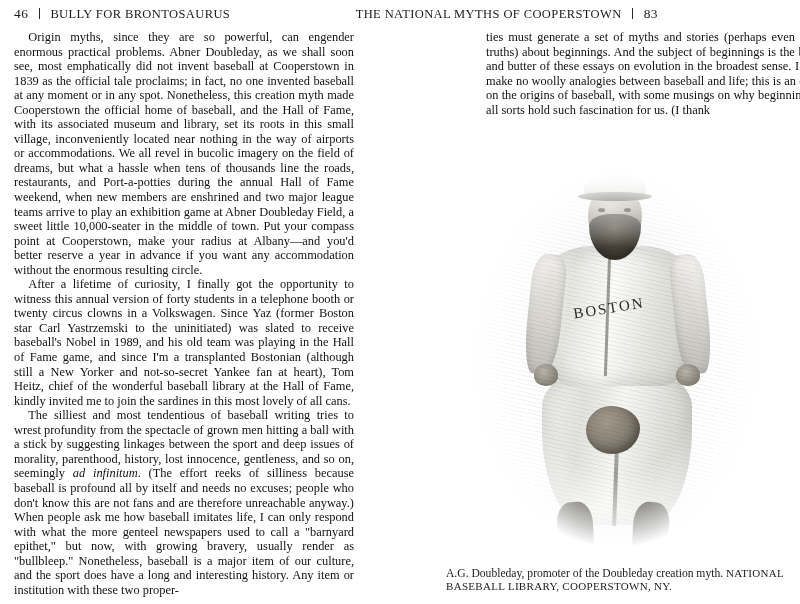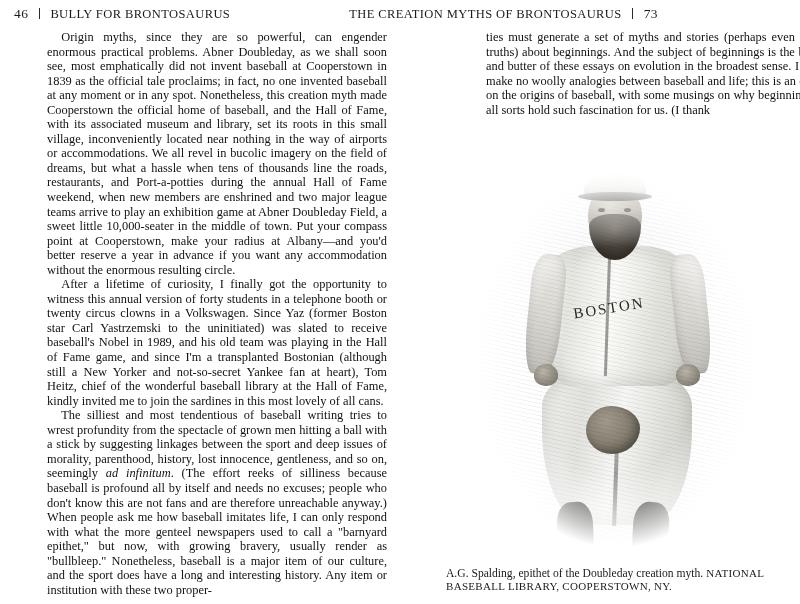--- a/index.html
+++ b/index.html
@@ -53,21 +53,20 @@
     top: 30px;
     font-size: 12.4px;
     line-height: 14.55px;
     text-align: justify;
     text-justify: inter-word;
     color: #111;
   }
   .col-left {
     left: 14px;
     width: 340px;
-    margin-left: 33px;
   }
   .col-right {
     left: 446px;
     width: 340px;
     margin-left: 40px;
   }
   .col p {
     margin: 0;
     text-indent: 1.15em;
   }
@@ -289,23 +288,23 @@
 
 <div class="page">
 
   <div class="runhead runhead-left">
     <span class="folio">46</span>
     <span class="rule"></span>
     <span>BULLY FOR BRONTOSAURUS</span>
   </div>
 
   <div class="runhead runhead-right">
-    <span>THE CREATION MYTHS OF BRONTOSAURUS</span>
+    <span>THE NATIONAL MYTHS OF COOPERSTOWN</span>
     <span class="rule"></span>
-    <span class="folio">73</span>
+    <span class="folio">83</span>
   </div>
 
   <div class="col col-left">
     <p>Origin myths, since they are so powerful, can engender enormous practical problems. Abner Doubleday, as we shall soon see, most emphatically did not invent baseball at Cooperstown in 1839 as the official tale proclaims; in fact, no one invented baseball at any moment or in any spot. Nonetheless, this creation myth made Cooperstown the official home of baseball, and the Hall of Fame, with its associated museum and library, set its roots in this small village, inconveniently located near nothing in the way of airports or accommodations. We all revel in bucolic imagery on the field of dreams, but what a hassle when tens of thousands line the roads, restaurants, and Port-a-potties during the annual Hall of Fame weekend, when new members are enshrined and two major league teams arrive to play an exhibition game at Abner Doubleday Field, a sweet little 10,000-seater in the middle of town. Put your compass point at Cooperstown, make your radius at Albany—and you'd better reserve a year in advance if you want any accommodation without the enormous resulting circle.</p>
     <p>After a lifetime of curiosity, I finally got the opportunity to witness this annual version of forty students in a telephone booth or twenty circus clowns in a Volkswagen. Since Yaz (former Boston star Carl Yastrzemski to the uninitiated) was slated to receive baseball's Nobel in 1989, and his old team was playing in the Hall of Fame game, and since I'm a transplanted Bostonian (although still a New Yorker and not-so-secret Yankee fan at heart), Tom Heitz, chief of the wonderful baseball library at the Hall of Fame, kindly invited me to join the sardines in this most lovely of all cans.</p>
     <p>The silliest and most tendentious of baseball writing tries to wrest profundity from the spectacle of grown men hitting a ball with a stick by suggesting linkages between the sport and deep issues of morality, parenthood, history, lost innocence, gentleness, and so on, seemingly <em>ad infinitum</em>. (The effort reeks of silliness because baseball is profound all by itself and needs no excuses; people who don't know this are not fans and are therefore unreachable anyway.) When people ask me how baseball imitates life, I can only respond with what the more genteel newspapers used to call a "barnyard epithet," but now, with growing bravery, usually render as "bullbleep." Nonetheless, baseball is a major item of our culture, and the sport does have a long and interesting history. Any item or institution with these two proper-</p>
   </div>
 
   <div class="col col-right">
     <p class="noindent">ties must generate a set of myths and stories (perhaps even some truths) about beginnings. And the subject of beginnings is the bread and butter of these essays on evolution in the broadest sense. I shall make no woolly analogies between baseball and life; this is an essay on the origins of baseball, with some musings on why beginnings of all sorts hold such fascination for us. (I thank</p>
@@ -333,18 +332,18 @@
       <div class="cap-brim"></div>
       <div class="sock-l"></div>
       <div class="sock-r"></div>
       <div class="shoe-l"></div>
       <div class="shoe-r"></div>
       <div class="ground"></div>
       <div class="hatch"></div>
       <div class="vignette"></div>
     </div>
     <figcaption class="caption">
-      <span>A.G. Spalding, epithet of the Doubleday creation myth.</span>
+      <span>A.G. Doubleday, promoter of the Doubleday creation myth.</span>
       <span class="sc">NATIONAL BASEBALL LIBRARY, COOPERSTOWN, NY.</span>
     </figcaption>
   </figure>
 
 </div>
 
 </body></html>

